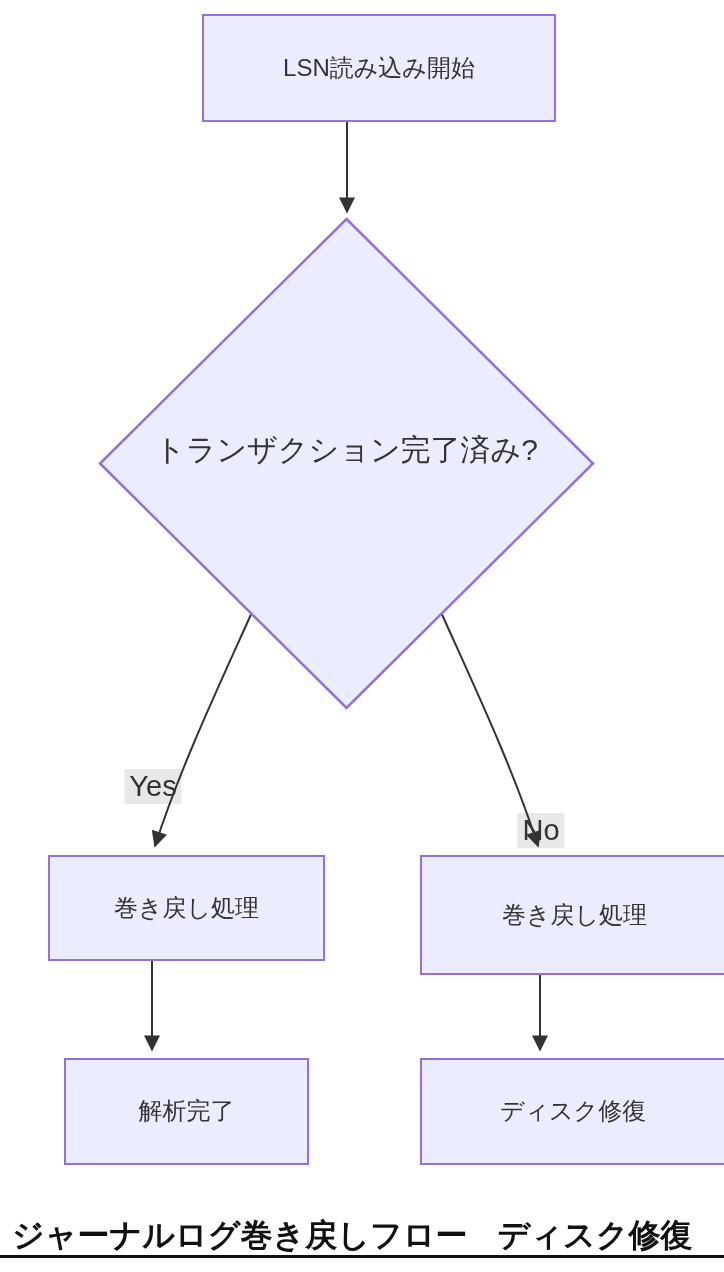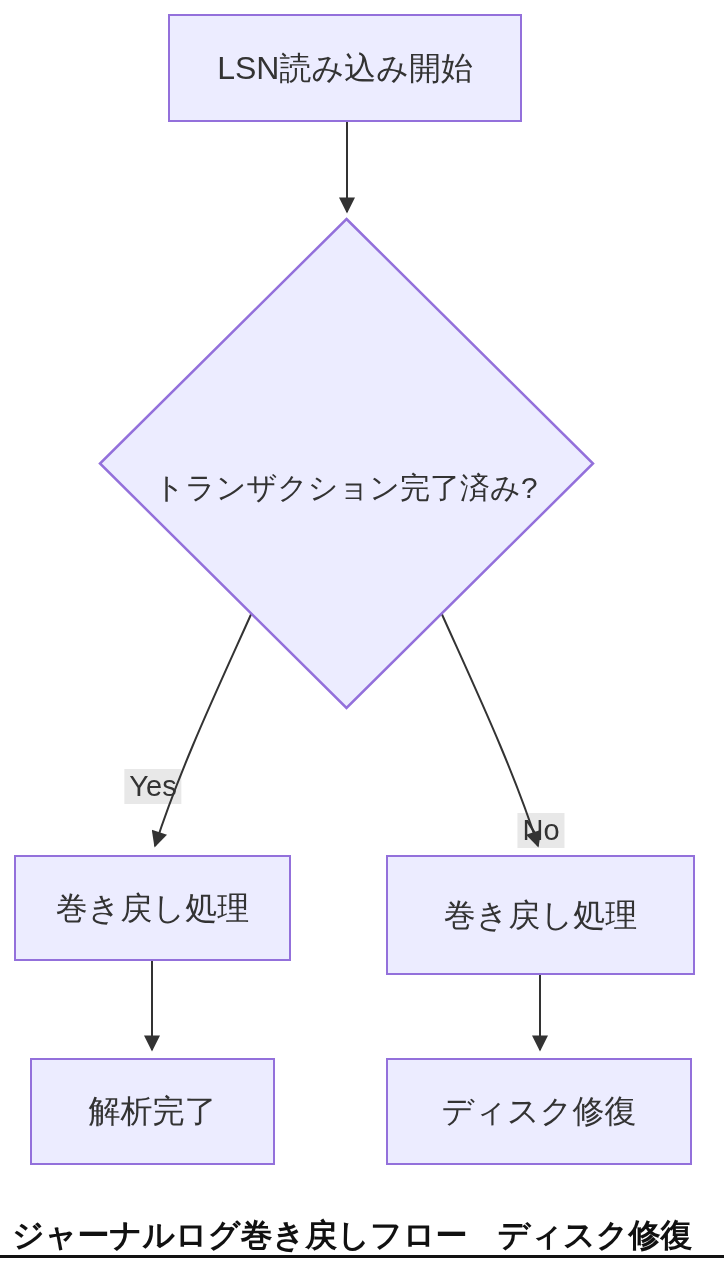--- a/index.html
+++ b/index.html
@@ -10,25 +10,25 @@
   body{margin:0;background:#ffffff;font-family:"Liberation Sans",sans-serif;}
   .canvas{position:relative;width:724px;height:1272px;background:#ffffff;overflow:hidden;}
   .edges-layer{position:absolute;left:0;top:0;z-index:2;}
   .edge{fill:none;stroke:var(--arrow);stroke-width:2px;}
   .arrowhead{fill:var(--arrow);}
   .diamond{fill:var(--node-fill);stroke:var(--node-border);stroke-width:2.5px;}
   .node{
     position:absolute;z-index:3;background:var(--node-fill);
     border:2.5px solid var(--node-border);
     display:flex;align-items:center;justify-content:center;
-    color:var(--node-text);font-size:32px;line-height:1.2;text-align:right;
+    color:var(--node-text);font-size:24px;line-height:1.2;text-align:right;margin-left:34px;
   }
   .diamond-label{
-    position:absolute;z-index:3;left:106px;top:472px;width:481px;
-    text-align:center;color:var(--node-text);font-size:30px;line-height:36px;font-family:Liberation Mono, monospace;
+    position:absolute;z-index:3;left:106px;top:432px;width:481px;
+    text-align:center;color:var(--node-text);font-size:30px;line-height:36px;
   }
   .edge-label{
     position:absolute;z-index:1;transform:translateX(-50%);
     background:var(--edge-label-bg);color:var(--node-text);
     font-size:29px;line-height:33px;padding:1px 5px;white-space:nowrap;
   }
   .caption{
     position:absolute;z-index:3;left:12px;top:1214px;width:724px;
     display:flex;gap:30px;align-items:baseline;white-space:nowrap;
     font-size:32px;font-weight:bold;color:var(--caption-text);

